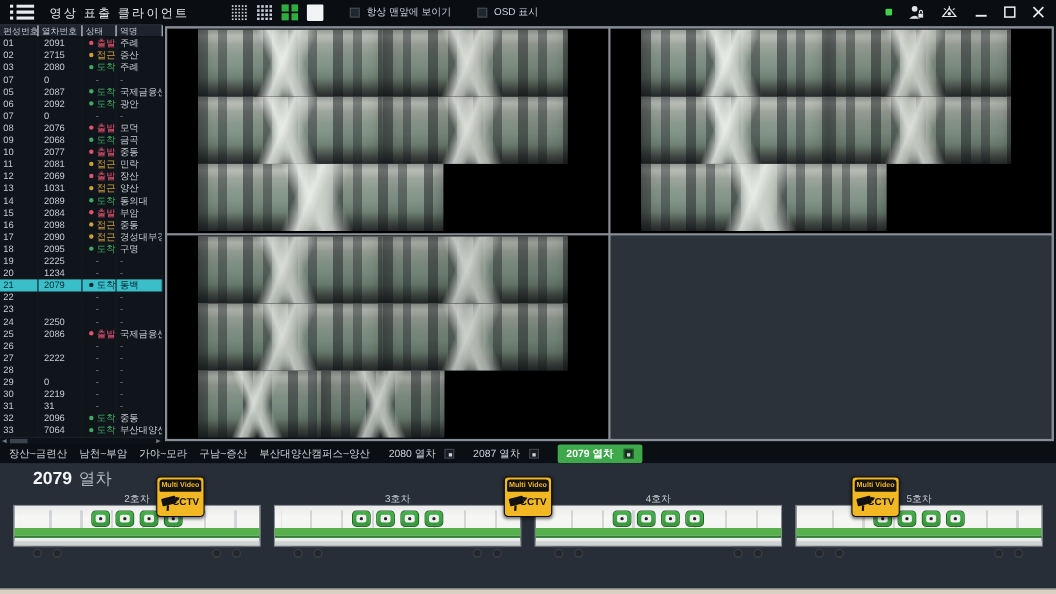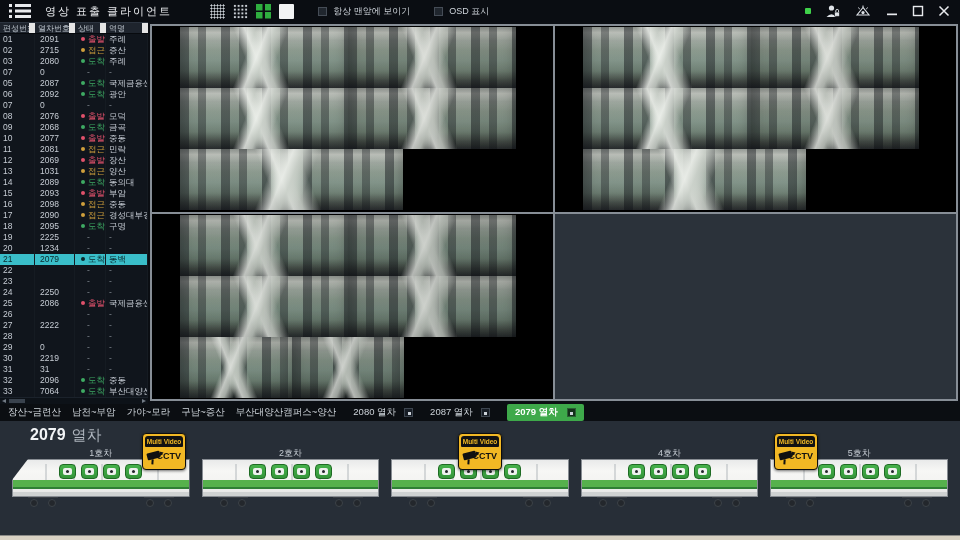--- a/index.html
+++ b/index.html
@@ -29,21 +29,21 @@
   .tb-right { margin-left:auto; display:flex; align-items:center; gap:14px; padding-right:10px; }
   .status-dot { width:6px; height:6px; background:#3fd24a; border-radius:1px; }
   .winbtn { cursor:pointer; display:flex; align-items:center; }
 
   
   .sidebar { position:absolute; left:0; top:22px; width:148px; height:382px;
     background:#10151c; overflow:hidden; }
   .thead { display:flex; height:12px; background:#1e242d; border-top:1px solid #2b333e;
     border-bottom:1px solid #070a0e; }
   .thead .hcell { color:#b9c1c9; font-size:8px; line-height:12px; padding-left:3px;
-    border-right:6px solid #e5e5e5; overflow:hidden; white-space:nowrap; }
+    border-right:1px solid #e5e5e5; overflow:hidden; white-space:nowrap; }
   .c-no { width:35px; } .c-train { width:40px; } .c-status { width:31px; } .c-station { flex:1; }
   .tbody { height:363px; }
   .trow { display:flex; height:11px; cursor:pointer; }
   .trow .tcell { font-size:8.5px; line-height:11px; color:#c6ccd4; padding-left:3px;
     border-right:1px solid #151b22; overflow:hidden; white-space:nowrap; }
   .trow .tcell.c-train { padding-left:5px; }
   .dot { display:inline-block; width:4px; height:4px; border-radius:50%;
     margin-right:3px; margin-left:3px; vertical-align:1px; background:var(--c); }
   .st-txt { color:var(--c); }
   .st-depart  { --c: var(--depart); }
@@ -302,21 +302,21 @@
           <div class="tcell c-station">양산</div>
         </div>
         <div class="trow">
           <div class="tcell c-no">14</div>
           <div class="tcell c-train">2089</div>
           <div class="tcell c-status st-arrive"><span class="dot"></span><span class="st-txt">도착</span></div>
           <div class="tcell c-station">동의대</div>
         </div>
         <div class="trow">
           <div class="tcell c-no">15</div>
-          <div class="tcell c-train">2093</div>
+          <div class="tcell c-train">2084</div>
           <div class="tcell c-status st-depart"><span class="dot"></span><span class="st-txt">출발</span></div>
           <div class="tcell c-station">부암</div>
         </div>
         <div class="trow">
           <div class="tcell c-no">16</div>
           <div class="tcell c-train">2098</div>
           <div class="tcell c-status st-approach"><span class="dot"></span><span class="st-txt">접근</span></div>
           <div class="tcell c-station">중동</div>
         </div>
         <div class="trow">
@@ -492,37 +492,20 @@
         <span class="tab-close"></span>
       </div>
     </div>
 
   <div class="train-panel">
     <div class="panel-title">
       <span class="num">2079</span><span class="suf">열차</span>
     </div>
     <div class="strip">
         <div class="car">
-          <div class="car-label">1호차</div>
-          <div class="car-body head">
-            <div class="cams">
-              <div class="ccam"></div>
-              <div class="ccam"></div>
-              <div class="ccam"></div>
-              <div class="ccam"></div>
-            </div>
-            <div class="stripe"></div>
-            <div class="skirt"></div>
-          </div>
-          <div class="car-under">
-            <div class="bogie b1"></div>
-            <div class="bogie b2"></div>
-          </div>
-        </div>
-        <div class="car">
           <div class="car-label">2호차</div>
           <div class="car-body ">
             <div class="cams">
               <div class="ccam"></div>
               <div class="ccam"></div>
               <div class="ccam"></div>
               <div class="ccam"></div>
             </div>
             <div class="stripe"></div>
             <div class="skirt"></div>

